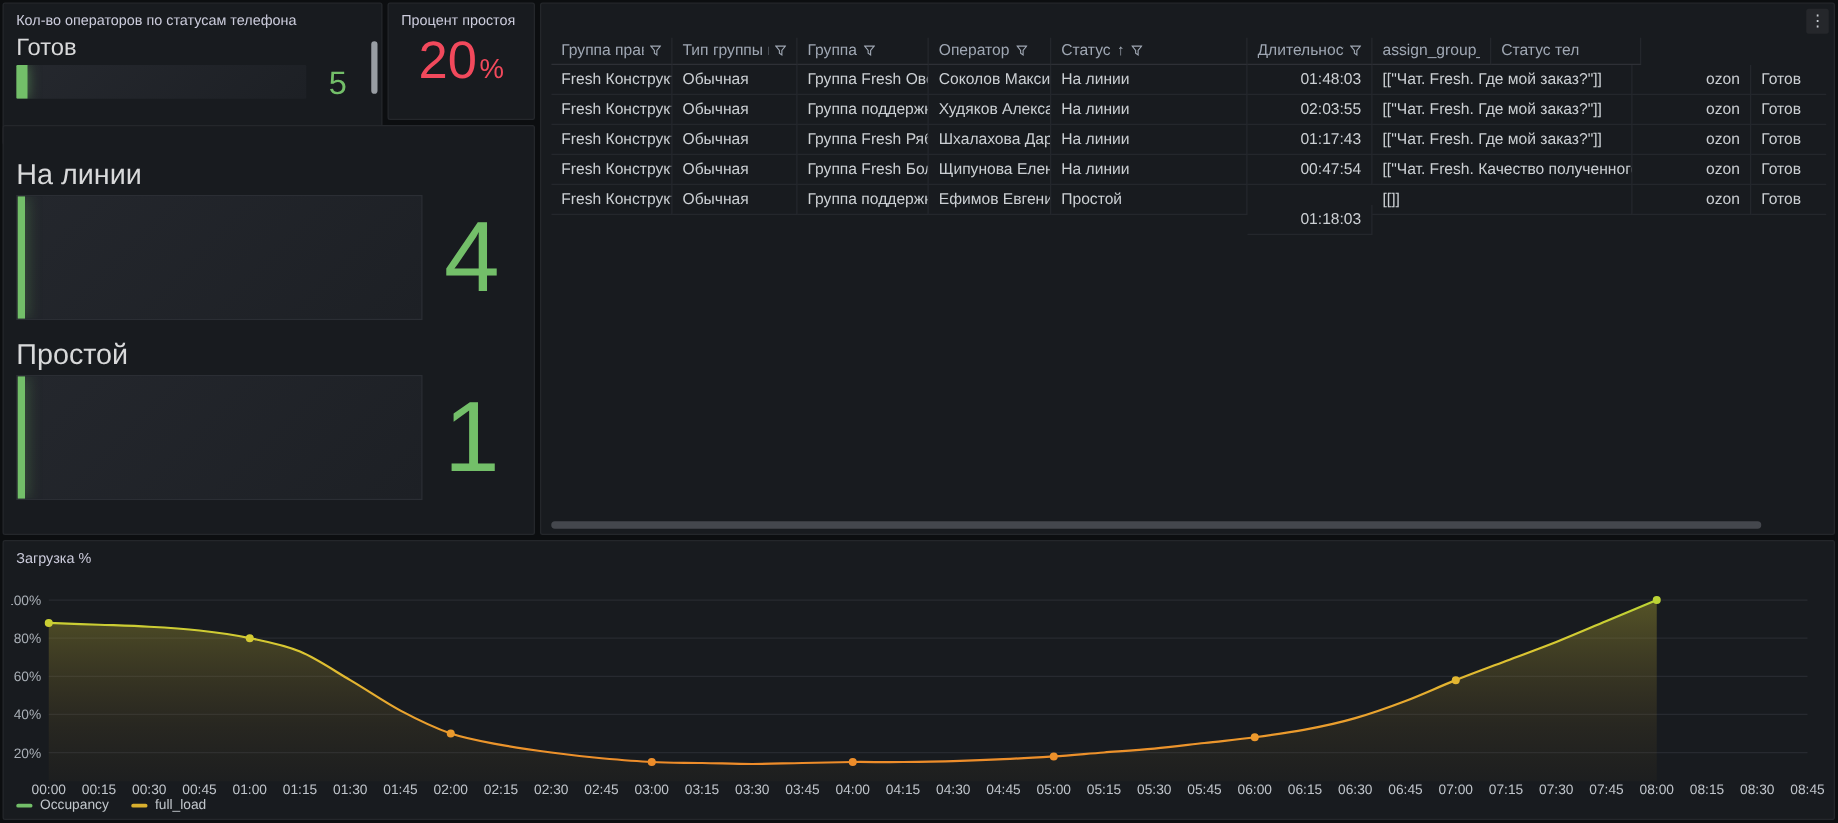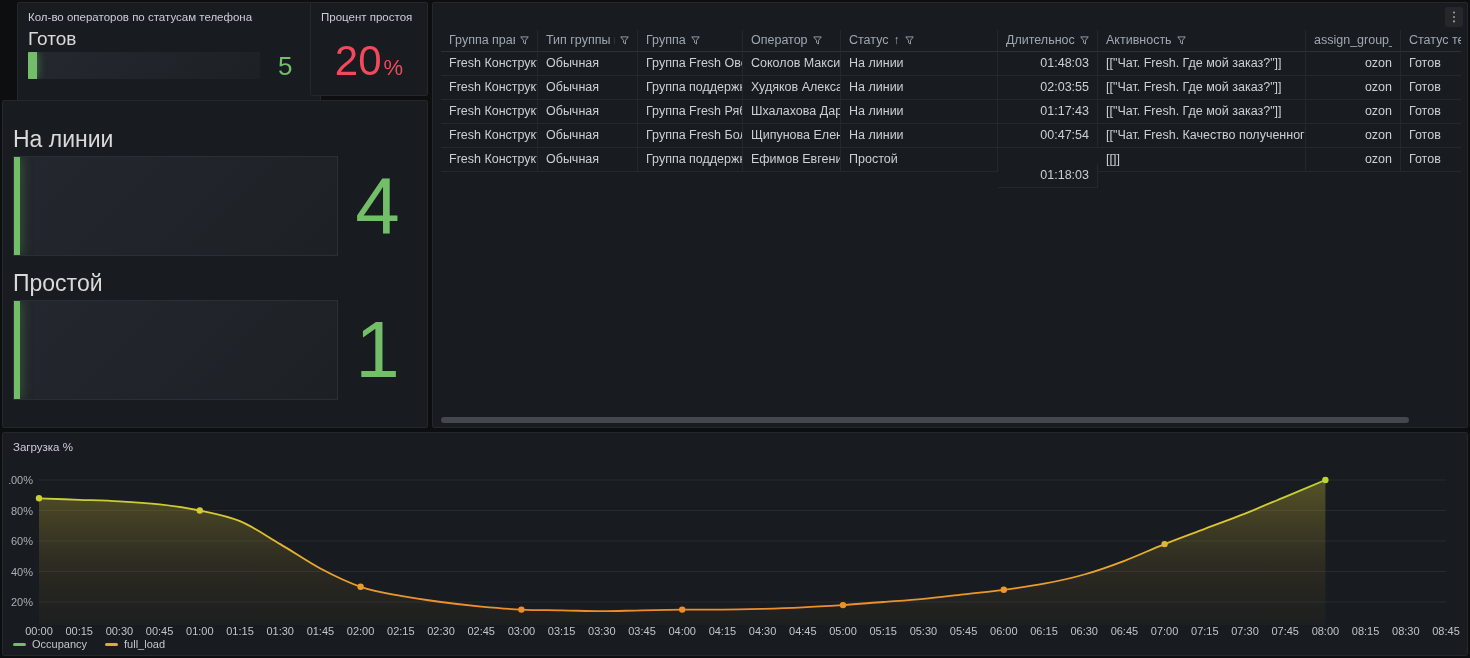--- a/index.html
+++ b/index.html
@@ -1,37 +1,37 @@
 <!DOCTYPE html>
 <html><head>
 <meta charset="utf-8">
 <style>
   *{margin:0;padding:0;box-sizing:border-box}
   html,body{width:1470px;height:658px}
   body{background:#0c0e10;font-family:"Liberation Sans",sans-serif;position:relative;overflow:hidden;color:#ccccdc}
   .panel{position:absolute;background:#181b1f;border:1px solid #24272b;border-radius:2px}
   .panel-title{padding:8px 10px 0;font-size:11.5px;font-weight:500;color:#ccccdc;cursor:pointer;white-space:nowrap;overflow:hidden}
 
-  .p-phone{left:17px;top:2px;width:304px;height:114px}
+  .p-phone{left:2px;top:2px;width:304px;height:114px}
   .p-idle{left:310px;top:2px;width:118px;height:94px}
   .p-counts{left:2px;top:100px;width:426px;height:328px}
   .p-table{left:432px;top:2px;width:1036px;height:426px}
   .p-chart{left:2px;top:432px;width:1466px;height:224px}
 
   
   .g1-label{margin:5px 10px 2px;font-size:19px;color:#d8d9da}
   .g1-row{display:flex;align-items:center;margin:0 10px}
   .g1-track{position:relative;width:232px;height:27px;background:linear-gradient(135deg,#25282e 0%,#1d2025 100%);border-radius:1px;overflow:hidden}
   .g1-fill{position:absolute;left:0;top:0;bottom:0;width:9px;background:#73bf69;box-shadow:0 0 10px rgba(115,191,105,.55)}
   .g1-value{margin-left:18px;font-size:26px;color:#73bf69;line-height:1}
   .vscroll-thumb{position:absolute;right:3px;top:30px;width:5px;height:42px;border-radius:3px;background:#989da3;cursor:pointer}
   .scroll-corner{position:absolute;right:9px;bottom:5px;width:7px;height:7px;background:#eceff1}
 
   
-  .idle-value{display:flex;justify-content:center;align-items:baseline;margin-top:17px;color:#f2495c}
+  .idle-value{display:flex;justify-content:center;align-items:baseline;margin-top:4px;color:#f2495c}
   .idle-value .idle-num{font-size:42px;line-height:1}
   .idle-unit{font-size:22px;margin-left:2px}
 
   
   .gauge3{margin:0 10px}
   .gauge3.first{margin-top:25px}
   .gauge3.second{margin-top:14px}
   .g3-label{font-size:23px;color:#d8d9da;margin-bottom:4px;line-height:26px}
   .g3-row{display:flex}
   .g3-track{position:relative;width:325px;height:100px;background:linear-gradient(135deg,#24272d 0%,#1d2025 100%);border:1px solid #2b2e34;overflow:hidden}
@@ -140,26 +140,20 @@
           </div>
           <div class="t-cell" style="width: 157px;">
             <span class="h-label">Статус</span>
             <span class="sort-arrow">↑</span>
             <svg class="funnel" width="9" height="9" viewBox="0 0 10 10">
               <path d="M0.8 1 H9.2 L6.1 4.8 V8.9 L3.9 7.4 V4.8 Z" fill="none" stroke="currentColor" stroke-width="1"></path>
             </svg>
           </div>
           <div class="t-cell right" style="width: 100px;">
             <span class="h-label">Длительность</span>
-            <svg class="funnel" width="9" height="9" viewBox="0 0 10 10">
-              <path d="M0.8 1 H9.2 L6.1 4.8 V8.9 L3.9 7.4 V4.8 Z" fill="none" stroke="currentColor" stroke-width="1"></path>
-            </svg>
-          </div>
-          <div class="t-cell" style="width: 208px;">
-            <span class="h-label">Активность</span>
             <svg class="funnel" width="9" height="9" viewBox="0 0 10 10">
               <path d="M0.8 1 H9.2 L6.1 4.8 V8.9 L3.9 7.4 V4.8 Z" fill="none" stroke="currentColor" stroke-width="1"></path>
             </svg>
           </div>
           <div class="t-cell right" style="width: 95px;">
             <span class="h-label">assign_group_ticl</span>
           </div>
           <div class="t-cell" style="width: 120px;">
             <span class="h-label">Статус тел</span>
           </div>

